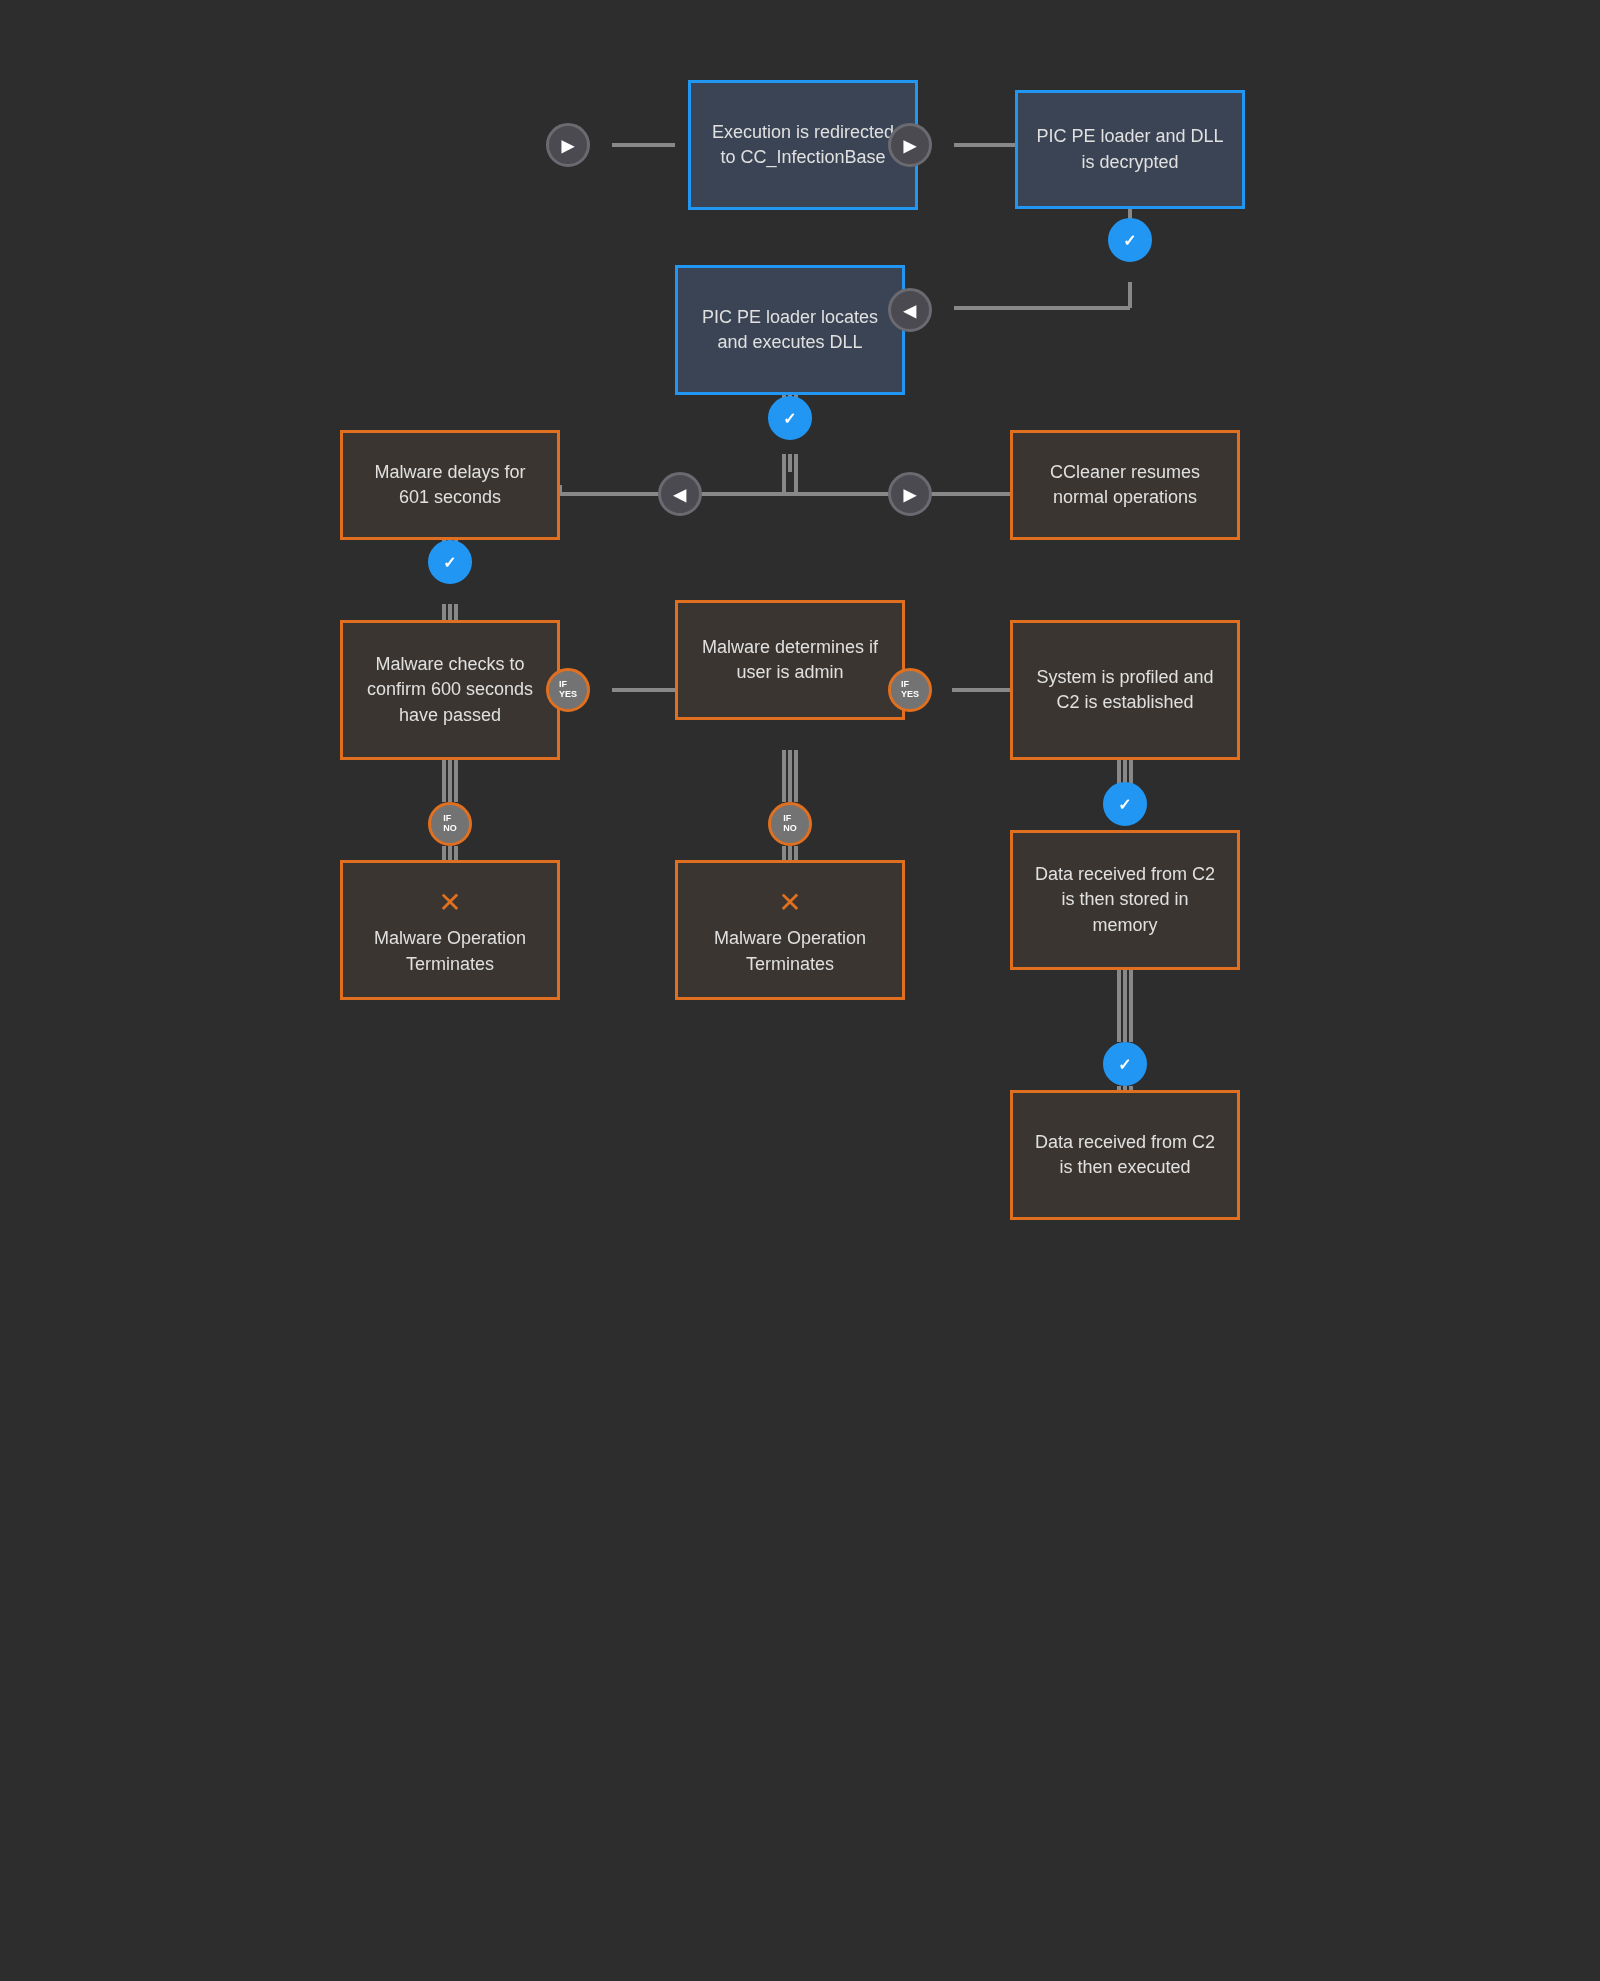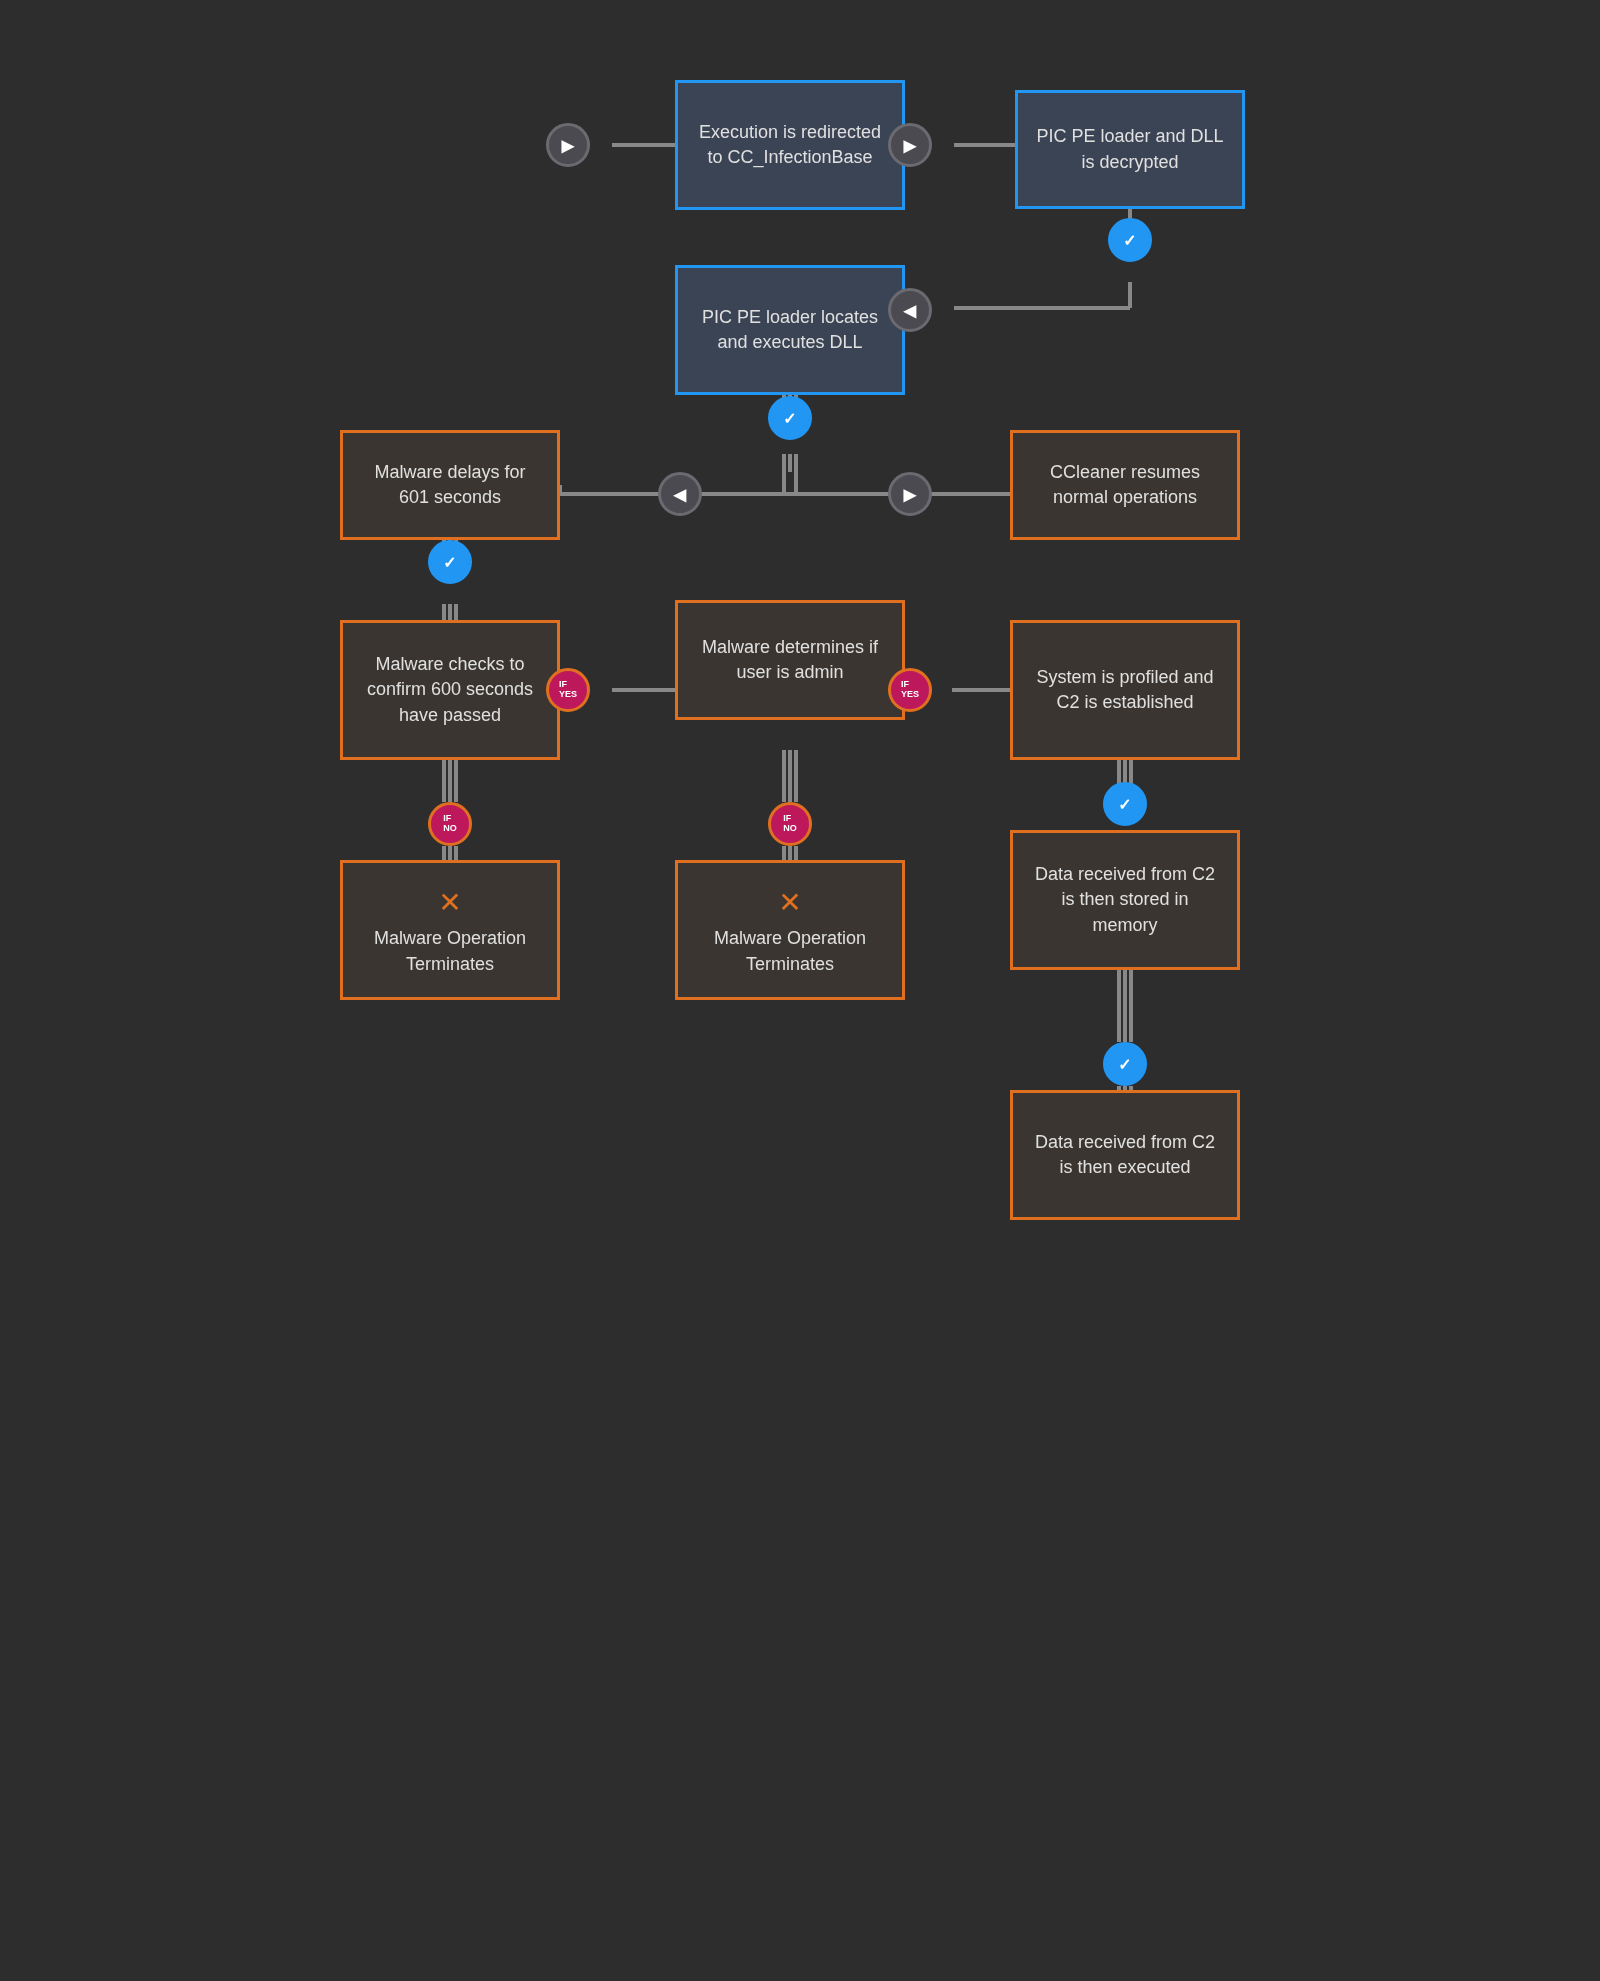--- a/index.html
+++ b/index.html
@@ -62,21 +62,21 @@
       font-weight: bold;
       z-index: 10;
     }
 
     .connector-blue {
       background-color: #2196F3;
       border-color: #2196F3;
     }
 
     .connector-orange {
-      background-color: #be185d;
+      background-color: #737373;
       border-color: #e07020;
       font-size: 9px;
       font-weight: bold;
       line-height: 1;
     }
 
     
     .lines-svg {
       position: absolute;
       top: 0;
@@ -189,21 +189,21 @@
     <line x1="809" y1="930" x2="809" y2="1002" stroke="#888" stroke-width="4"></line>
     <line x1="821" y1="930" x2="821" y2="1002" stroke="#888" stroke-width="4"></line>
     <line x1="809" y1="1046" x2="809" y2="1050" stroke="#888" stroke-width="4"></line>
     <line x1="821" y1="1046" x2="821" y2="1050" stroke="#888" stroke-width="4"></line>
 
     <line x1="474" y1="355" x2="474" y2="370" stroke="#888" stroke-width="2"></line>
     <line x1="486" y1="355" x2="486" y2="370" stroke="#888" stroke-width="2"></line>
   </svg>
 
 
-  <div class="node node-blue" style="left:365px; top:40px; width:230px; height:130px;">
+  <div class="node node-blue" style="left:378px; top:40px; width:230px; height:130px;">
     <span>Execution is redirected to CC_InfectionBase</span>
   </div>
 
   <div class="node node-blue" style="left:705px; top:50px; width:230px; height:119px;justify-content:flex-end;">
     <span>PIC PE loader and DLL is decrypted</span>
   </div>
 
   <div class="node node-blue" style="left:365px; top:225px; width:230px; height:130px;">
     <span>PIC PE loader locates and executes DLL</span>
   </div>

